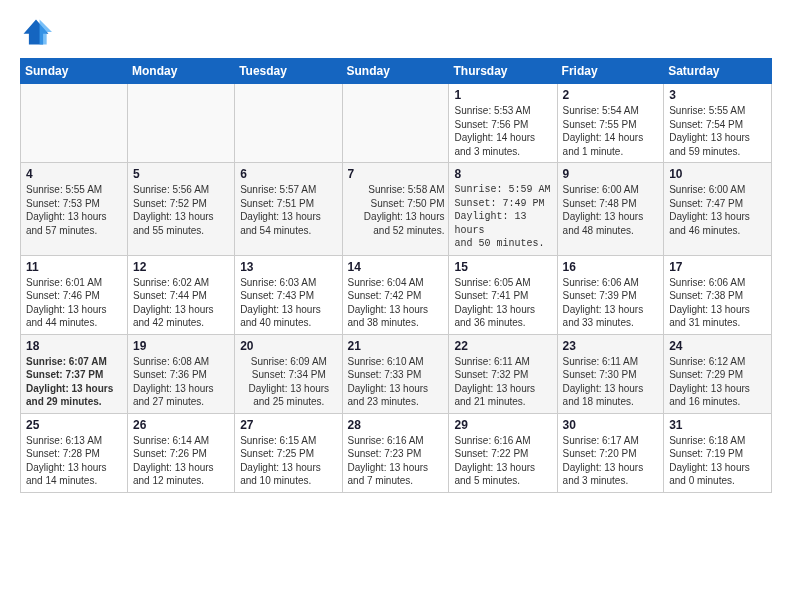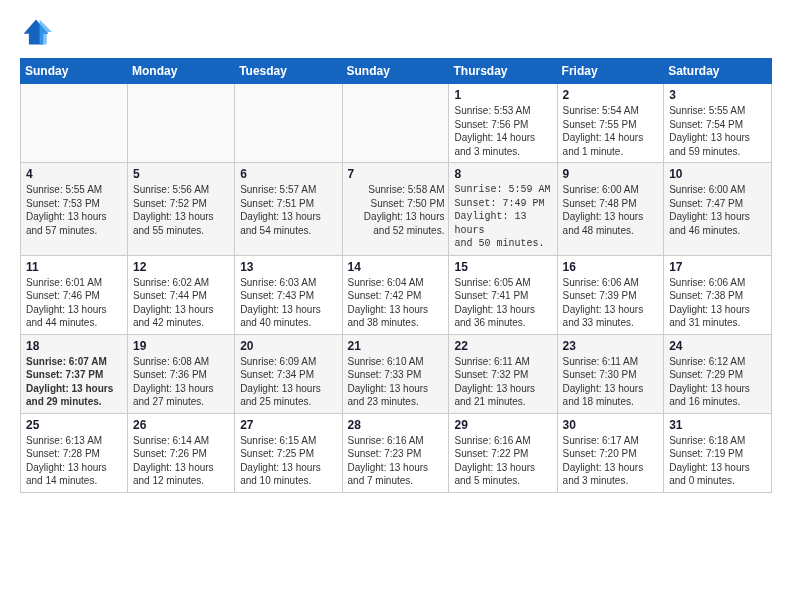--- a/index.html
+++ b/index.html
@@ -267,21 +267,21 @@
           </td>
           <td>
             <div class="day-number">19</div>
             <div class="day-info" style="white-space: pre-line;">Sunrise: 6:08 AM
 Sunset: 7:36 PM
 Daylight: 13 hours
 and 27 minutes.</div>
           </td>
           <td>
             <div class="day-number">20</div>
-            <div class="day-info" style="white-space: pre-line;">Sunrise: 6:09 AM
+            <div class="day-info" style="white-space: pre-line; text-align: center;">Sunrise: 6:09 AM
 Sunset: 7:34 PM
 Daylight: 13 hours
 and 25 minutes.</div>
           </td>
           <td>
             <div class="day-number">21</div>
             <div class="day-info" style="white-space: pre-line;">Sunrise: 6:10 AM
 Sunset: 7:33 PM
 Daylight: 13 hours
 and 23 minutes.</div>

